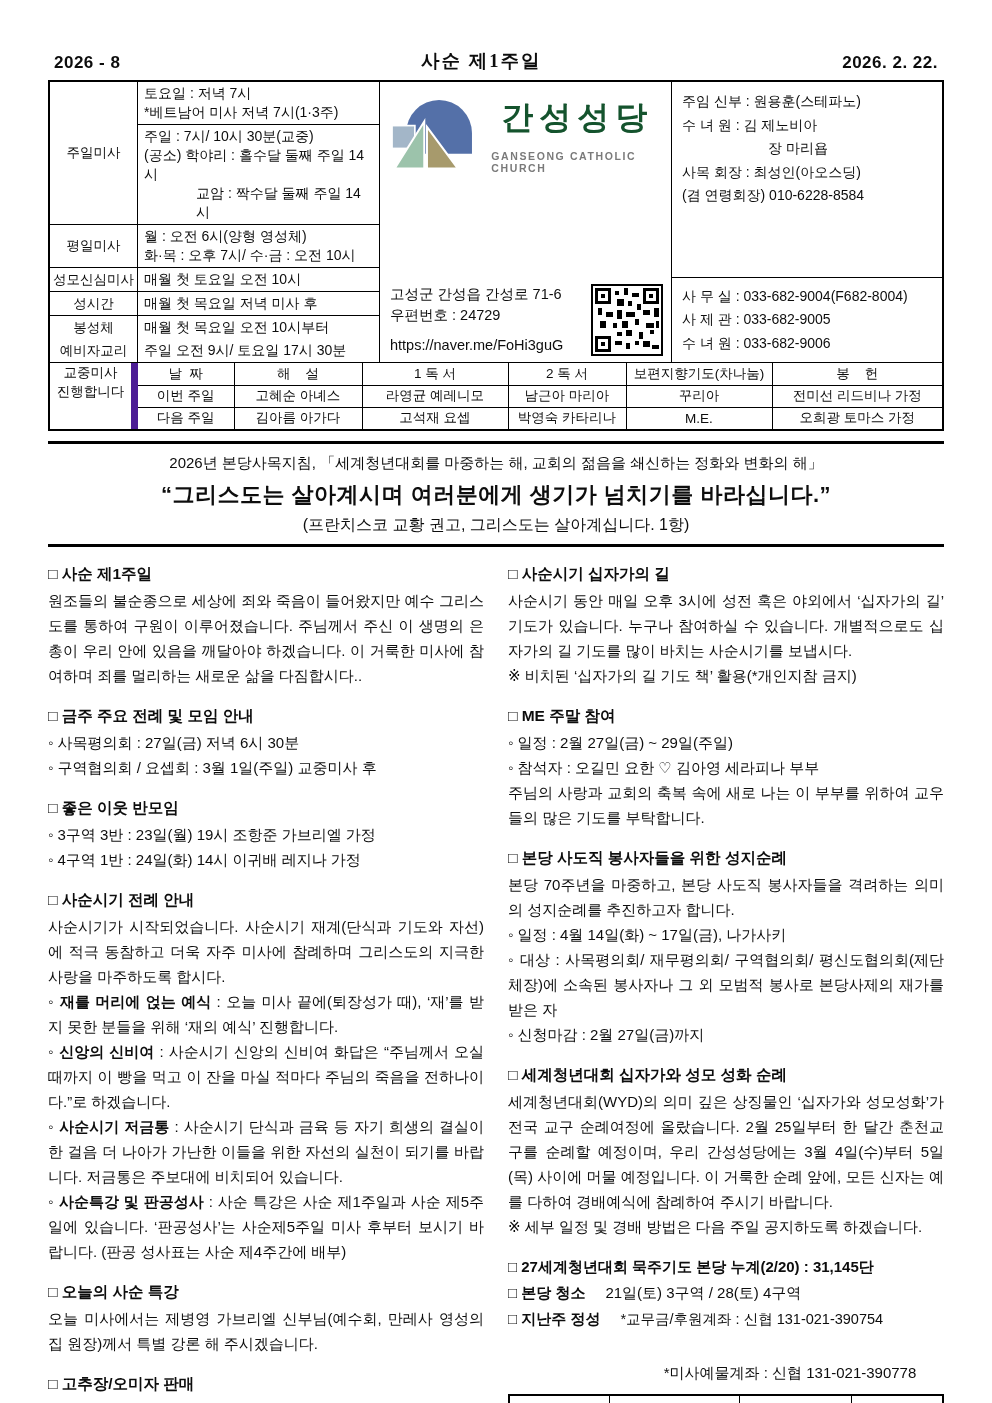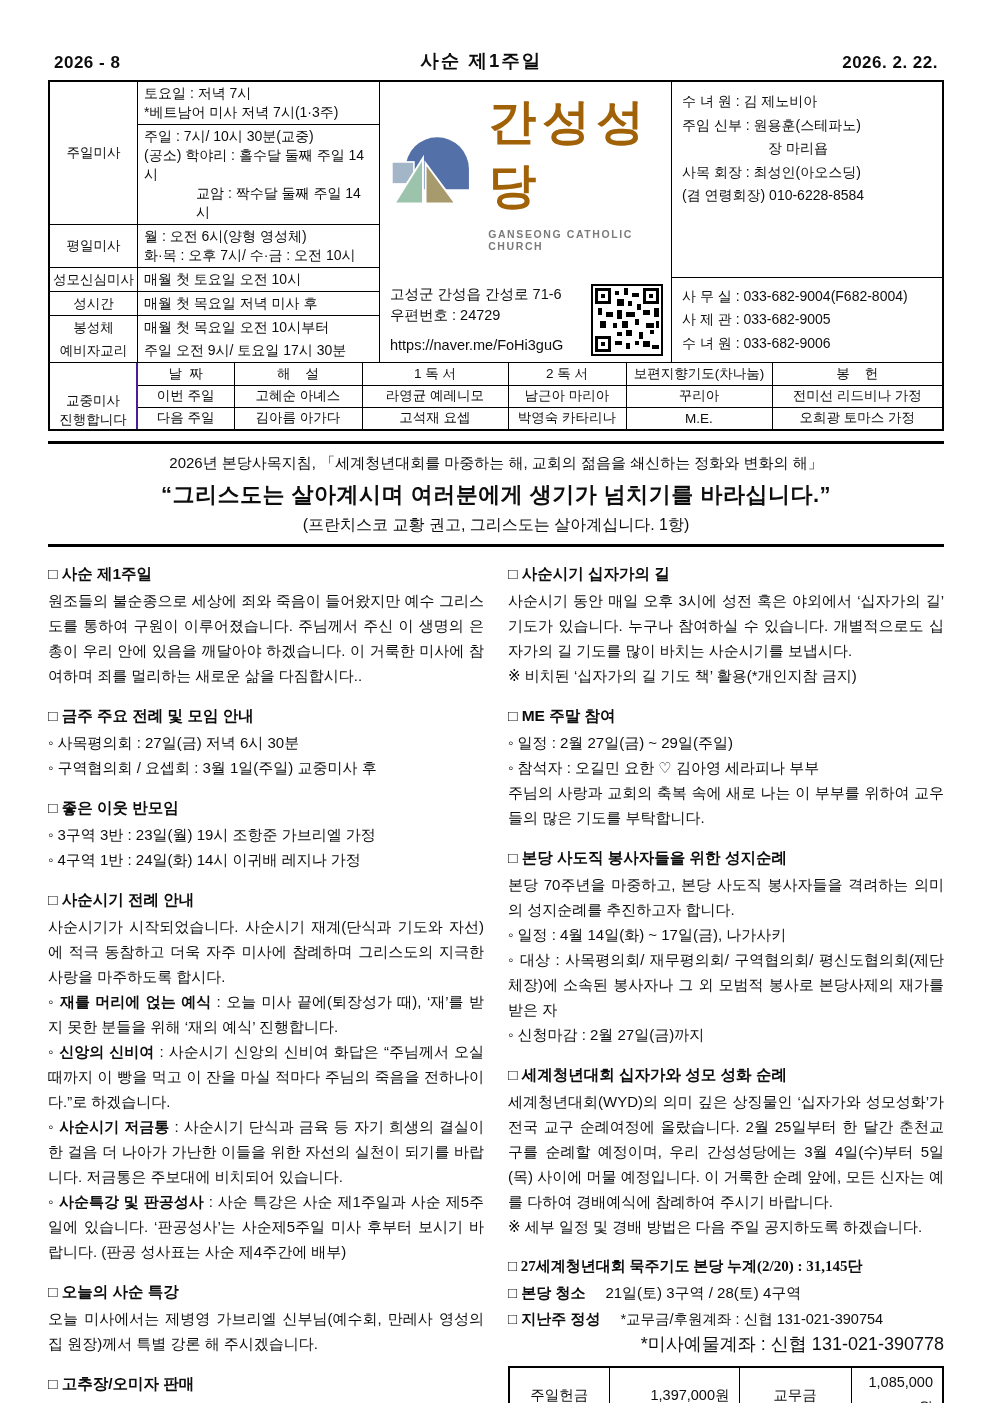--- a/index.html
+++ b/index.html
@@ -5,51 +5,51 @@
   * { margin:0; padding:0; box-sizing:border-box; }
   html,body { background:#ffffff; }
   body { width:992px; min-height:1403px; color:#0d0d0d;
          font-family:"Liberation Sans","DejaVu Sans",sans-serif; }
   .page { width:896px; margin:0 auto; padding-top:48px; padding-bottom:30px; }
 
   
   .masthead { display:flex; justify-content:space-between; align-items:flex-end;
               padding:0 6px 7px 6px; }
   .masthead .no,.masthead .d { font-size:17px; font-weight:600; letter-spacing:.5px;text-align:center; }
-  .masthead .t { font-size:18.5px; font-weight:700; letter-spacing:2px; }
+  .masthead .t { font-size:18.5px; font-weight:700; letter-spacing:2px;font-family:Liberation Serif, serif; }
 
   
   .info-table { border:2px solid #000; font-size:14px; }
   .band-top { display:grid; grid-template-columns:330px 292px 1fr; }
   .pane-left { border-right:1.5px solid #000; display:grid; grid-template-columns:88px 1fr; }
   .pl-lbl { border-right:1px solid #000; border-bottom:1px solid #000; display:flex;
             align-items:center; justify-content:center; text-align:center;
             font-size:13.5px; padding:2px 1px; }
   .pl-val { border-bottom:1px solid #000; padding:2px 6px; line-height:19px; }
   .span2 { grid-row:span 2; }
   .nb { border-bottom:none !important; }
   .ind { padding-left:52px; }
 
   .pane-center { border-right:1.5px solid #000; display:flex; flex-direction:column; padding:6px 8px 4px 8px; }
   .logo-row { display:flex; align-items:center; justify-content:center; gap:16px; margin-top:2px; }
   .wordmark { display:flex; flex-direction:column; align-items:center; }
-  .wm-kr { font-size:48px; font-weight:700; color:#a16207; letter-spacing:6px; }
+  .wm-kr { font-size:32px; font-weight:700; color:#14532d; letter-spacing:6px; }
   .wm-en { font-size:10.5px; color:#7a7a7a; letter-spacing:1.6px; margin-top:10px; font-weight:600; }
   .addr-row { display:flex; justify-content:space-between; align-items:flex-end; margin-top:auto; padding:6px 0 2px 2px; }
   .addr { font-size:14.5px; line-height:21px; }
   .addr .link { display:block; margin-top:9px; }
 
   .pane-right { display:flex; flex-direction:column; font-size:14px; }
   .pr-top { padding:8px 10px 6px 10px; line-height:23.5px; border-bottom:1.5px solid #000; flex:1; }
   .pr-bot { padding:7px 10px; line-height:23.5px; }
   .ind-sister { padding-left:86px; }
 
   .band-lit { border-top:1.5px solid #000; display:grid; grid-template-columns:88px 1fr; }
-  .lit-lbl { border-right:2px solid #4c1d95; display:flex; flex-direction:column;
-             align-items:center; justify-content:flex-end; line-height:19px; font-size:13.5px; }
+  .lit-lbl { border-right:7px solid #4c1d95; display:flex; flex-direction:column;
+             align-items:center; justify-content:flex-start; line-height:19px; font-size:13.5px; }
   .lit-tbl { width:100%; border-collapse:collapse; table-layout:fixed; }
   .lit-tbl td { border:1px solid #000; text-align:center; font-size:13.5px; height:22px;
                 padding:1px 2px; white-space:pre; overflow:hidden; }
   .lit-tbl tr td:first-child { border-left:none; }
   .lit-tbl tr td:last-child { border-right:none; }
   .lit-tbl tr:first-child td { border-top:none; }
   .lit-tbl tr:last-child td { border-bottom:none; }
 
   
   .banner { margin-top:10px; border-top:3.5px solid #000; border-bottom:3.5px solid #000;
@@ -57,26 +57,26 @@
   .banner .b1 { font-size:15px; }
   .banner .b2 { font-size:22px; font-weight:800; margin-top:7px; letter-spacing:.5px; }
   .banner .b3 { font-size:16px; margin-top:5px; }
 
   
   .cols { display:flex; gap:24px; margin-top:10px; }
   .col { width:436px; font-size:15px; line-height:25px; text-align:justify; }
   h3.sec { font-size:15.5px; font-weight:700; margin:15px 0 2px 0; text-align:left; }
   .first h3.sec { margin-top:4px; }
   p.li b { font-weight:700; }
-  .strongline { font-weight:700; margin-top:15px; text-align:left;font-family:Liberation Serif, serif; }
+  .strongline { font-weight:700; margin-top:15px; text-align:left; }
   .pairline { margin-top:1px; text-align:left; }
   .pairline b { font-weight:700; }
   .pairline .gap { margin-left:20px; }
   .pairline .small { font-size:14.5px; }
-  .acct2 { padding-left:128px; font-size:18px; text-align:right; }
+  .acct2 { padding-left:128px; font-size:15px; text-align:center;margin-top:28px; }
 
   .off-tbl { width:100%; border-collapse:collapse; margin-top:9px; font-size:14.5px; border:2px solid #000; }
   .off-tbl td { border:1px solid #000; height:30px; padding:2px 9px; }
   .off-tbl .lab { text-align:center; }
   .off-tbl .num { text-align:right; }
 </style>
 </head>
 <body>
 
 <div class="page">
@@ -172,22 +172,22 @@
               <rect x="16" y="27" width="2" height="3" fill="#000"></rect>
             <rect x="20" y="26" width="2" height="2" fill="#000"></rect>
               <rect x="24" y="26" width="3" height="3" fill="#000"></rect>
               <rect x="28" y="28" width="3" height="2" fill="#000"></rect>
           </svg>
         </div>
       </div>
 
       <div class="pane-right">
         <div class="pr-top">
+          <div>주임 신부 : 원용훈(스테파노)</div>
           <div>수 녀 원 : 김 제노비아</div>
-          <div>주임 신부 : 원용훈(스테파노)</div>
           <div class="ind-sister">장 마리욥</div>
           <div>사목 회장 : 최성인(아오스딩)</div>
           <div>(겸 연령회장) 010-6228-8584</div>
         </div>
         <div class="pr-bot">
           <div>사 무 실 : 033-682-9004(F682-8004)</div>
           <div>사 제 관 : 033-682-9005</div>
           <div>수 녀 원 : 033-682-9006</div>
         </div>
       </div>

